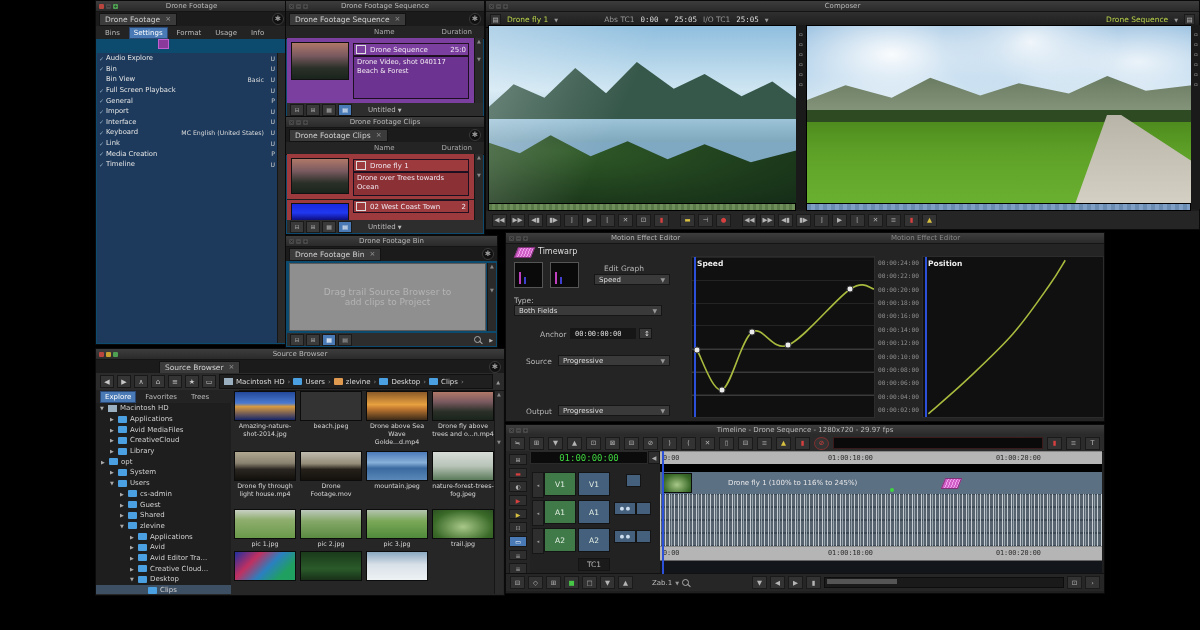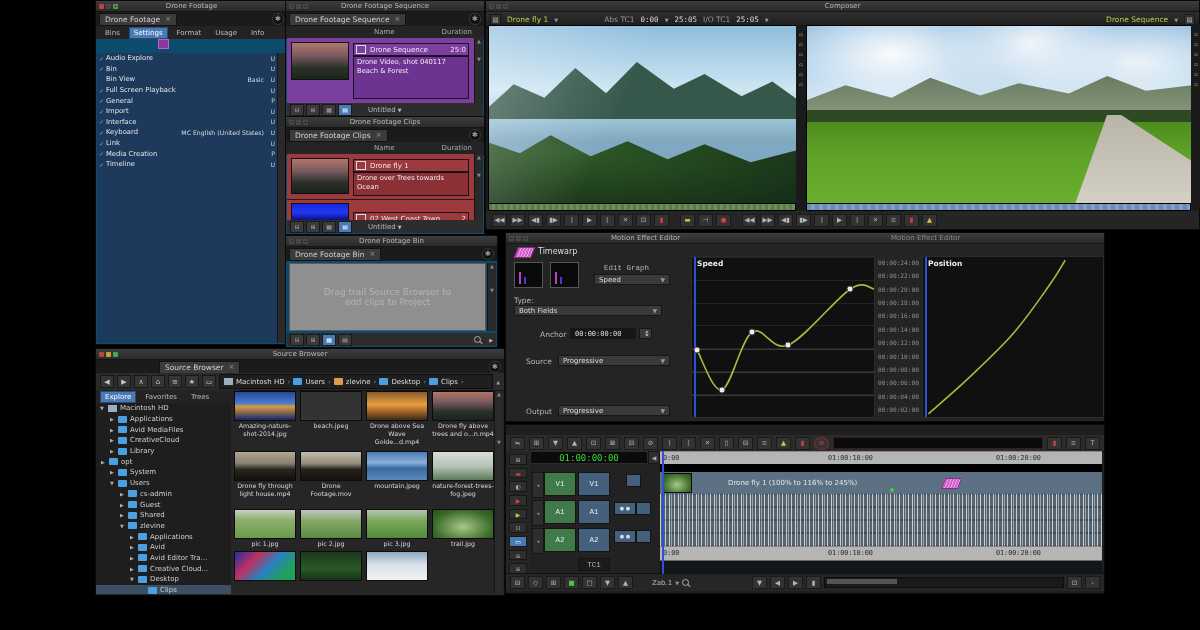--- a/index.html
+++ b/index.html
@@ -138,21 +138,21 @@
   
   .ruler{position:absolute;left:0;right:0;height:13px;background:#b5b5b5;color:#2a2a2a;
      font-size:6.8px;font-family:"DejaVu Sans Mono",monospace;
      border-top:1px solid #888;border-bottom:1px solid #666;}
   .ruler span{position:absolute;top:2px;}
   .wave{background:
      repeating-linear-gradient(90deg,#c6ced4 0 1px,rgba(0,0,0,0) 1px 2px,#98a4ac 2px 3px,rgba(0,0,0,0) 3px 5px,#c6ced4 5px 6px,rgba(0,0,0,0) 6px 9px),
      linear-gradient(180deg,#3d4a56 0 10%,#57646f 10% 90%,#3d4a56 90% 100%);
      border-bottom:1px solid #222;}
   .trkbtn{border:1px solid #141414;display:flex;align-items:center;justify-content:center;
-     font-size:7.5px;color:#e6f0e6;box-sizing:border-box;font-family:Liberation Mono, monospace;}
+     font-size:7.5px;color:#e6f0e6;box-sizing:border-box;}
   .tgreen{background:#3f7a48;} .tblue{background:#44607c;}
   .railico{width:16px;height:11px;background:#2f2f2f;border:1px solid #171717;color:#b0b0b0;
      font-size:6px;display:flex;align-items:center;justify-content:center;}
   .railico.sel{background:#4a7ab5;color:#fff;}
   .greendot{width:4px;height:4px;border-radius:50%;background:#3ed43e;flex:none;}
   
   .navic{width:12px;height:11px;display:flex;align-items:center;justify-content:center;
      background:#353535;border:1px solid #181818;color:#c8c8c8;font-size:7px;flex:none;}
   .crumbs{display:flex;align-items:center;gap:3px;font-size:7px;color:#ddd;overflow:hidden;
      background:#1f1f1f;border:1px solid #101010;height:13px;padding:0 4px;flex:1;}
@@ -353,21 +353,21 @@
       <div class="thumb t-dusk" style="height:34px;"></div>
       <div class="nrow">
           <span class="cicon"></span>
           <span>Drone fly 1</span>
           <span class="dur"></span>
         </div>
       <div class="notebox" style="top:18px;bottom:3px;"><span>Drone over Trees towards Ocean</span></div>
     </div>
     <div class="cliprow red" style="height:23px;">
       <div class="thumb t-blue" style="height:16px;width:56px;top:3px;"></div>
-      <div class="nrow" style="top:12px;justify-content:center;">
+      <div class="nrow" style="top:0;justify-content:center;">
           <span class="cicon"></span>
           <span>02 West Coast Town</span>
           <span class="dur">2</span>
         </div>
     </div>
   </div>
   <div class="scrollcol" style="top:37px;bottom:14px;">▲<br><br><br>▼</div>
   <div class="binfoot">
     <span class="vico">⊟</span>
     <span class="vico">⊞</span>
@@ -518,21 +518,21 @@
   <span class="abs twicon" style="left:10px;top:14px;"></span>
   <span class="melabel" style="left:32px;top:14px;color:#ddd;font-size:8px;">Timewarp</span>
   <div class="methumb" style="left:8px;top:29px;">
       <i></i>
       <i></i>
     </div>
   <div class="methumb" style="left:44px;top:29px;">
       <i></i>
       <i></i>
     </div>
-  <span class="melabel" style="left:98px;top:31px;font-family:Liberation Mono, monospace;">Edit Graph</span>
+  <span class="melabel" style="left:98px;top:31px;">Edit Graph</span>
   <div class="dd" style="left:88px;top:41px;width:76px;">
       <span>Speed</span>
       <span class="car">▼</span>
     </div>
   <span class="melabel" style="left:8px;top:63px;">Type:</span>
   <div class="dd" style="left:8px;top:72px;width:148px;">
       <span>Both Fields</span>
       <span class="car">▼</span>
     </div>
   <span class="melabel" style="left:34px;top:97px;">Anchor</span>
@@ -589,20 +589,28 @@
   <div class="graph" style="left:416px;top:23px;width:180px;height:160px;">
     <span class="gtitle">Position</span>
     <div class="playline" style="left:2px;"></div>
     <svg viewBox="0 0 100 100" preserveAspectRatio="none">
         <path d="M3,98C6.666666666666666,94.33333333333333 17.166666666666668,84.33333333333333 25,76C32.833333333333336,67.66666666666667 42.5,57.666666666666664 50,48C57.5,38.333333333333336 65.16666666666667,25.666666666666668 70,18C74.83333333333333,10.333333333333332 77.5,4.666666666666666 79,2" fill="none" stroke="#a9ba3e" stroke-width="1.6" vector-effect="non-scaling-stroke"></path>
       </svg>
   </div>
 </div>
 
 <div class="win" style="left:505px;top:424px;width:600px;height:170px;background:#1f1f1f;">
+  <div class="tbar">
+    <div class="wdots">
+        <span class="wd">×</span>
+        <span class="wd">−</span>
+        <span class="wd">+</span>
+      </div>
+    <span class="t">Timeline - Drone Sequence - 1280x720 - 29.97 fps</span>
+  </div>
   <div class="abs" style="left:0;top:10px;right:0;height:16px;background:#2b2b2b;display:flex;align-items:center;gap:4px;padding:0 4px;border-bottom:1px solid #111;">
     <div style="display:flex;gap:4px;">
 
     <span class="ic">≒</span>
         <span class="ic">⊞</span>
         <span class="ic">▼</span>
         <span class="ic">▲</span>
         <span class="ic">⊡</span>
         <span class="ic">⊠</span>
         <span class="ic">⊟</span>

